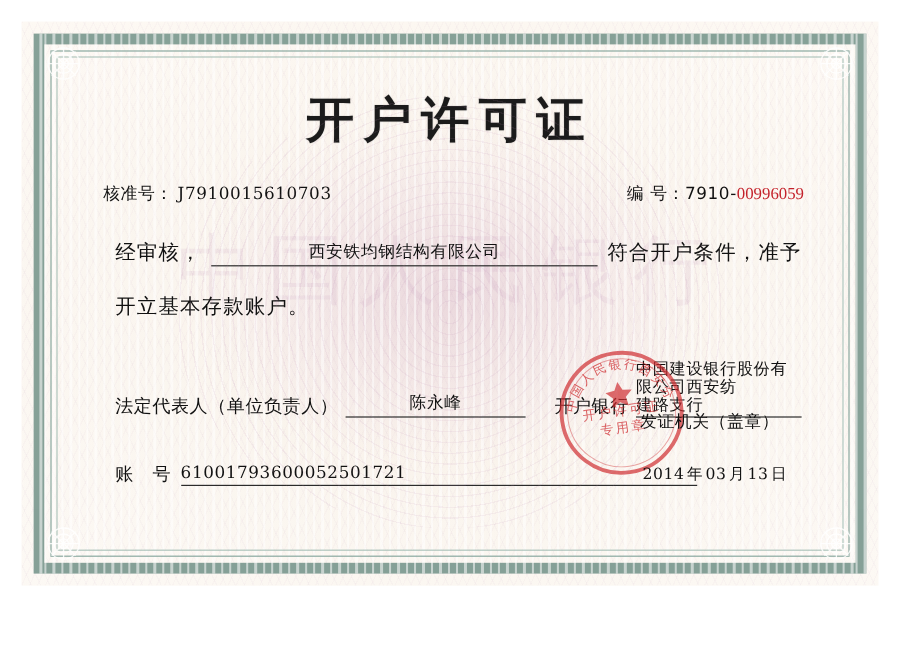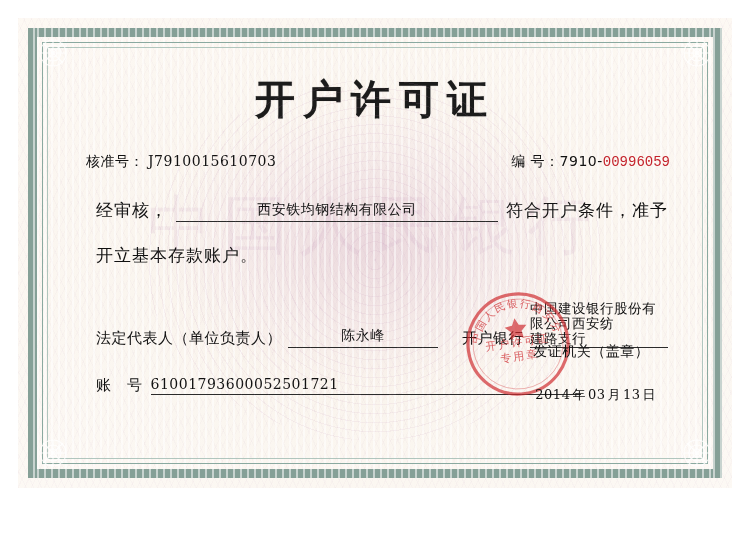--- a/index.html
+++ b/index.html
@@ -135,21 +135,21 @@
     margin-top: 26px;
     padding: 0 22px 0 28px;
     font-size: 14px;
     color: #111;
   }
   .approval { letter-spacing: .5px; }
   .approval .val { margin-left: 4px; font-family: "DejaVu Serif","Liberation Serif",serif; }
   .serial { letter-spacing: .5px; }
   .serial .red {
     color: #c4222b;
-    font-family: Liberation Mono, monospace;
+    font-family: Liberation Serif, serif;
     letter-spacing: 0px;
   }
 
   .body-block {
     margin-top: 28px;
     padding: 0 24px 0 38px;
   }
 
   .line1 {
     display: flex;
@@ -209,21 +209,21 @@
   .bank-l2 { display:block; }
 
   .line4 {
     display: flex;
     align-items: flex-end;
     margin-top: 28px;
     font-size: 15px;
     color: #111;
     letter-spacing: .5px;
   }
-  .line4 .lbl { white-space: nowrap; }
+  .line4 .lbl { white-space: nowrap; margin-top: 10px; }
   .line4 .fill-acct {
     width: 430px;
     border-bottom: 1px solid #2b2b2b;
     margin-left: 8px;
     padding-bottom: 2px;
     font-size: 14px;
     font-family: "DejaVu Serif","Liberation Serif",serif;
     letter-spacing: .5px;
   }
 

